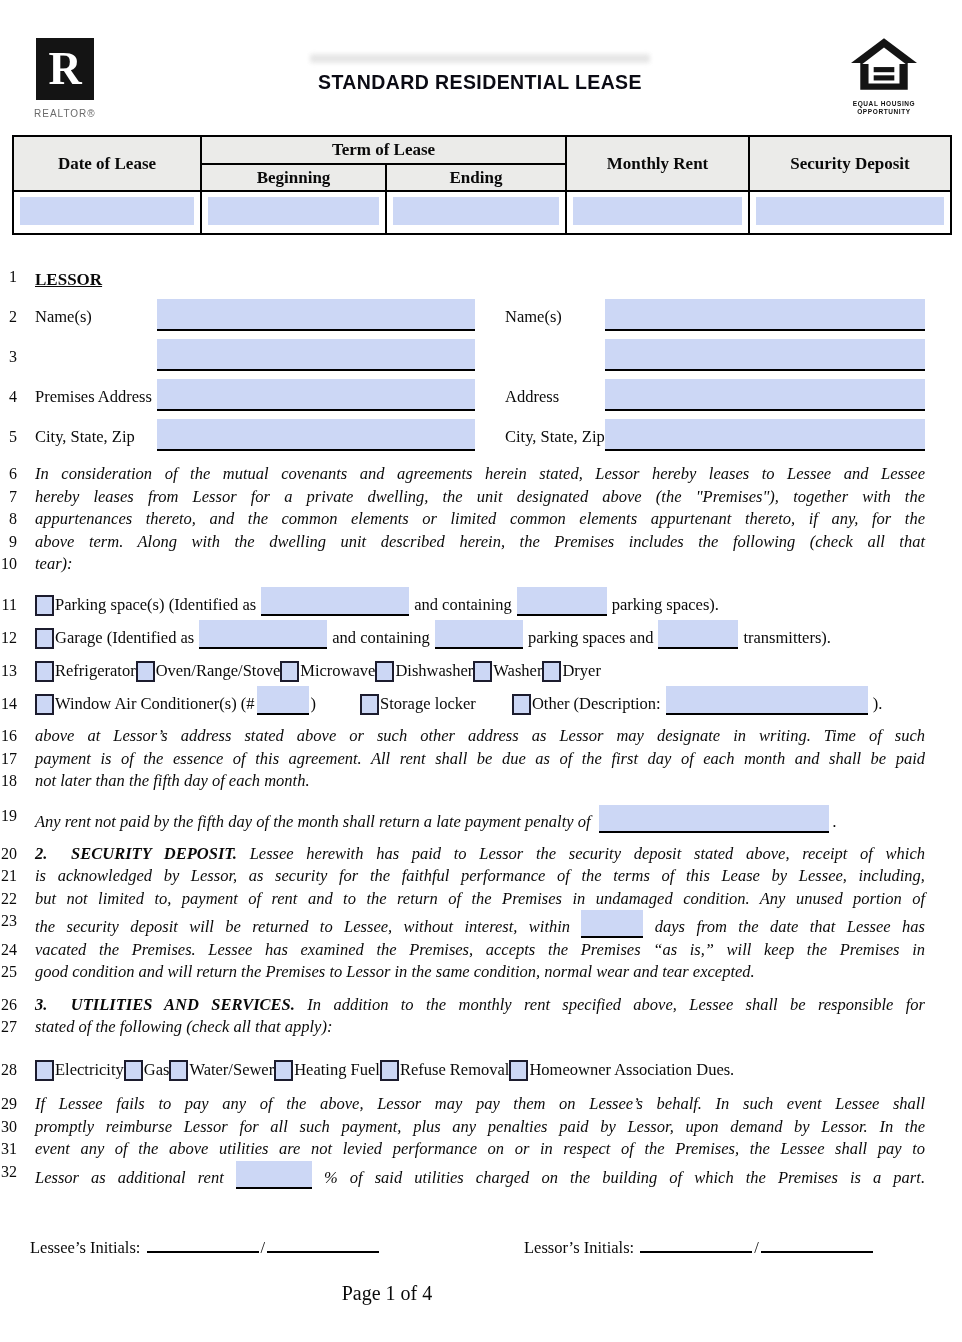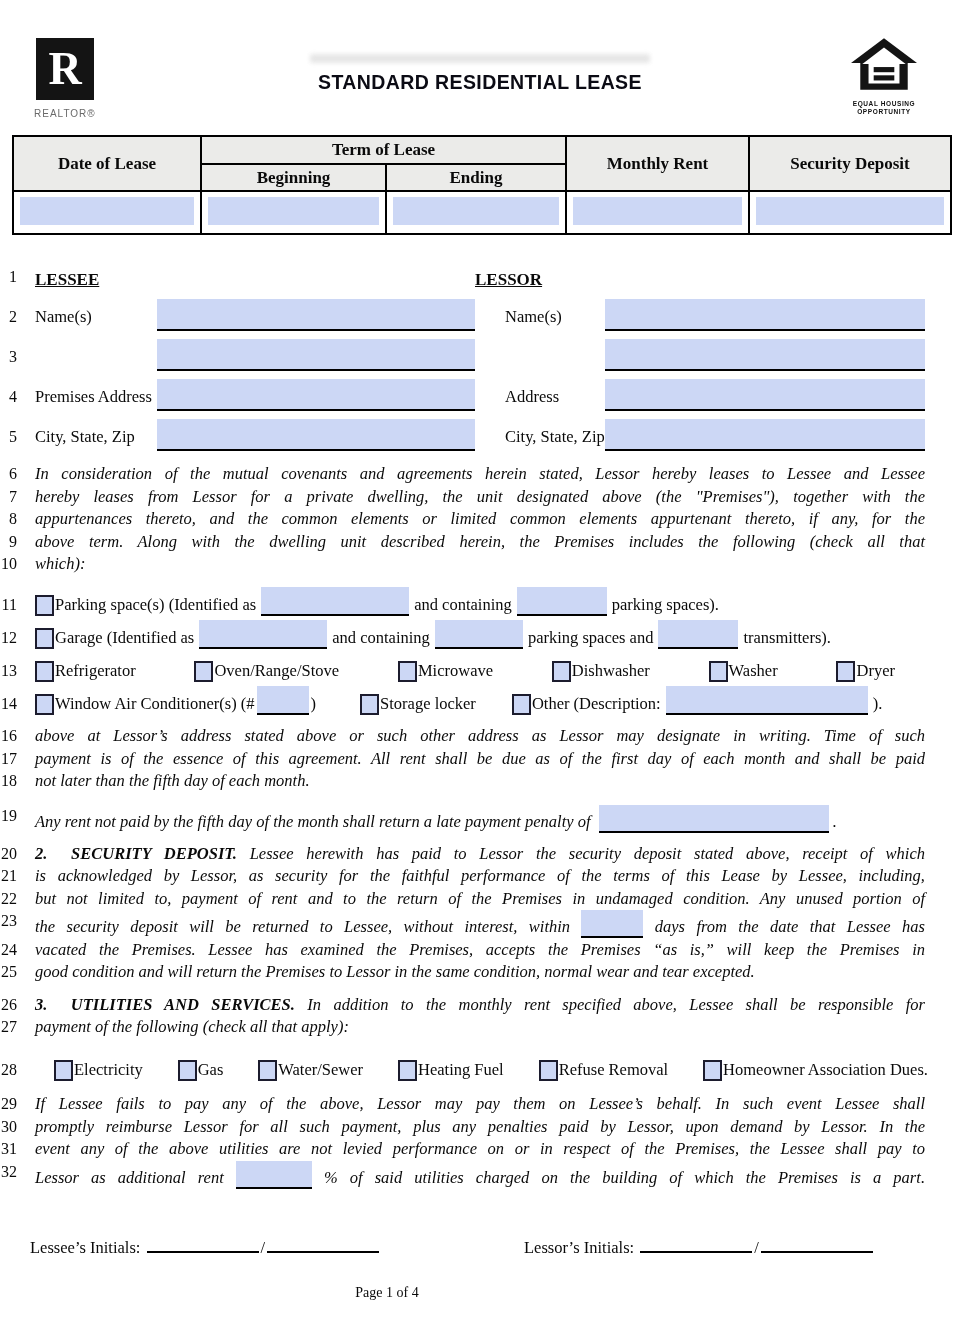--- a/index.html
+++ b/index.html
@@ -54,31 +54,31 @@
   .plabel2{width:100px;padding-bottom:3px;}
   .pfield2{width:320px;height:30px;background:#ccd7f5;border-bottom:2px solid #000;}
 
   
   .cbline{display:flex;align-items:flex-end;height:33px;}
   .cbline .gut{align-self:flex-end;}
   .cbtxt{flex:0 0 903px;box-sizing:border-box;padding-left:13px;display:flex;align-items:flex-end;}
   .cb{width:19px;height:21px;background:#ccd7f5;border:2px solid #1c1c2e;box-sizing:border-box;
       flex:none;display:inline-block;margin-right:1px;}
   .cbitem{display:flex;align-items:flex-end;}
-  .spread{justify-content:space-between;padding-right:30px;margin-top:32px;}
+  .spread{padding-right:30px;margin-top:32px;}
   .ifill{display:inline-block;background:#ccd7f5;border-bottom:2px solid #000;height:27px;
          align-self:flex-end;margin:0 5px;flex:none;}
   .tfill{display:inline-block;background:#ccd7f5;border-bottom:2px solid #000;height:26px;
-         vertical-align:-6px;}.mt8{margin-top:8px;}.mt10{margin-top:10px;gap:19px;}.mt12{margin-top:12px;}
+         vertical-align:-6px;}.mt8{margin-top:8px;}.mt10{margin-top:10px;}.mt12{margin-top:12px;}
 
   
   .initials-row{position:absolute;top:1236px;left:0;width:962px;font-size:16.5px;}
   .igroup{position:absolute;white-space:nowrap;}
   .iline{display:inline-block;width:112px;border-bottom:2px solid #000;height:15px;margin:0 2px;}
-  .page-label{position:absolute;top:1282px;left:0;width:774px;text-align:center;font-size:14px;}
+  .page-label{position:absolute;top:1282px;left:0;width:774px;text-align:center;font-size:20px;}
 </style>
 </head>
 <body>
 
 <div class="page">
 
   <div class="hdr">
     <div class="realtor">
       <div class="realtor-box">
         <span class="realtor-letter">R</span>
@@ -138,21 +138,20 @@
       <td class="val">
             <div class="cellfill"></div>
           </td>
     </tr>
   </tbody>
     </table>
 
   <div class="prow prow-head">
     <div class="gut">1</div>
     <div class="pcontent">
-      <span class="party-heading lh">LESSEE</span>
       <span class="party-heading">LESSOR</span>
     </div>
   </div>
   <div class="prow prow-f">
     <div class="gut">2</div>
     <div class="pcontent">
       <span class="plabel">Name(s)</span>
       <span class="pfield"></span>
       <span class="pspacer"></span>
       <span class="plabel2">Name(s)</span>
@@ -202,21 +201,21 @@
   <div class="tline">
       <div class="gut">8</div>
       <div class="txt j">appurtenances thereto, and the common elements or limited common elements appurtenant thereto, if any, for the</div>
     </div>
   <div class="tline">
       <div class="gut">9</div>
       <div class="txt j">above term. Along with the dwelling unit described herein, the Premises includes the following (check all that</div>
     </div>
   <div class="tline">
       <div class="gut">10</div>
-      <div class="txt">which):</div>
+      <div class="txt">tear):</div>
     </div>
 
   <div class="cbline mt8">
     <div class="gut">11</div>
     <div class="cbtxt">
       <span class="cb"></span>
       <span>Parking space(s) (Identified as</span>
       <span class="ifill" style="width:148px"></span>
       <span>and containing</span>
       <span class="ifill" style="width:90px"></span>
@@ -344,21 +343,21 @@
   <div class="tline">
     <div class="gut">26</div>
     <div class="txt j">
       <span class="b secno">3.</span>
       <span class="b">UTILITIES AND SERVICES.</span>
       <span>In addition to the monthly rent specified above, Lessee shall be responsible for</span>
     </div>
   </div>
   <div class="tline">
       <div class="gut">27</div>
-      <div class="txt">payment of the following (check all that apply):</div>
+      <div class="txt">stated of the following (check all that apply):</div>
     </div>
 
   <div class="cbline mt10">
     <div class="gut">28</div>
     <div class="cbtxt spread" style="padding-right:16px">
       <span class="cbitem">
           <span class="cb"></span>
           <span>Electricity</span>
         </span>
       <span class="cbitem">

